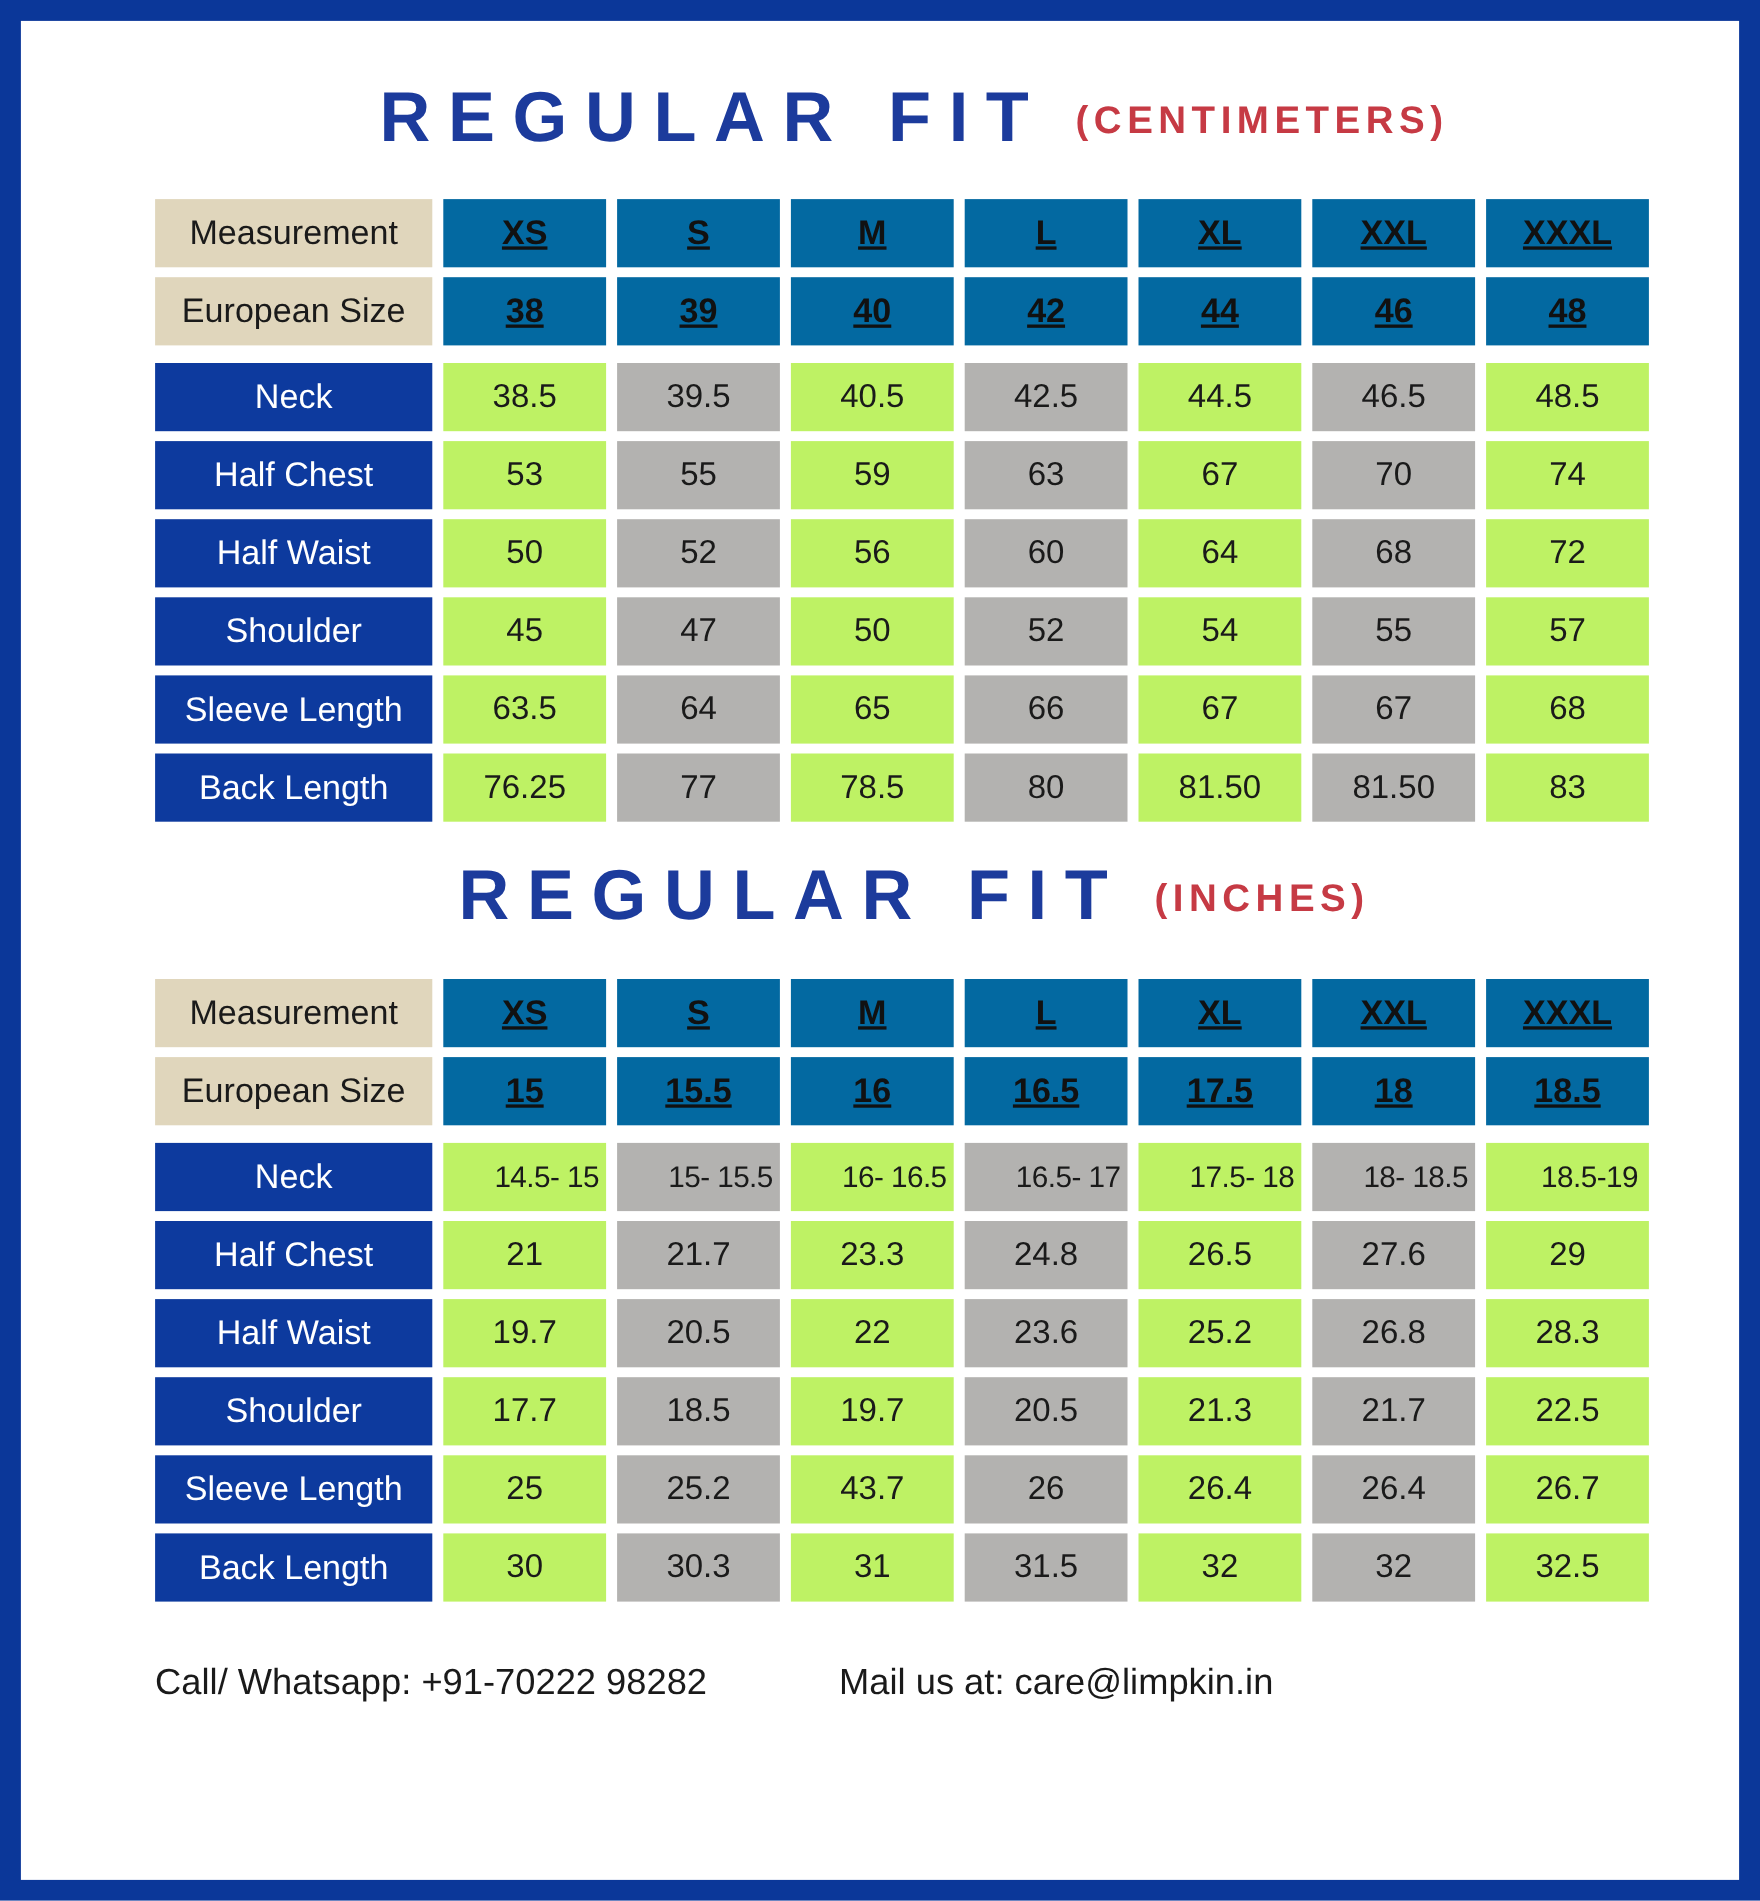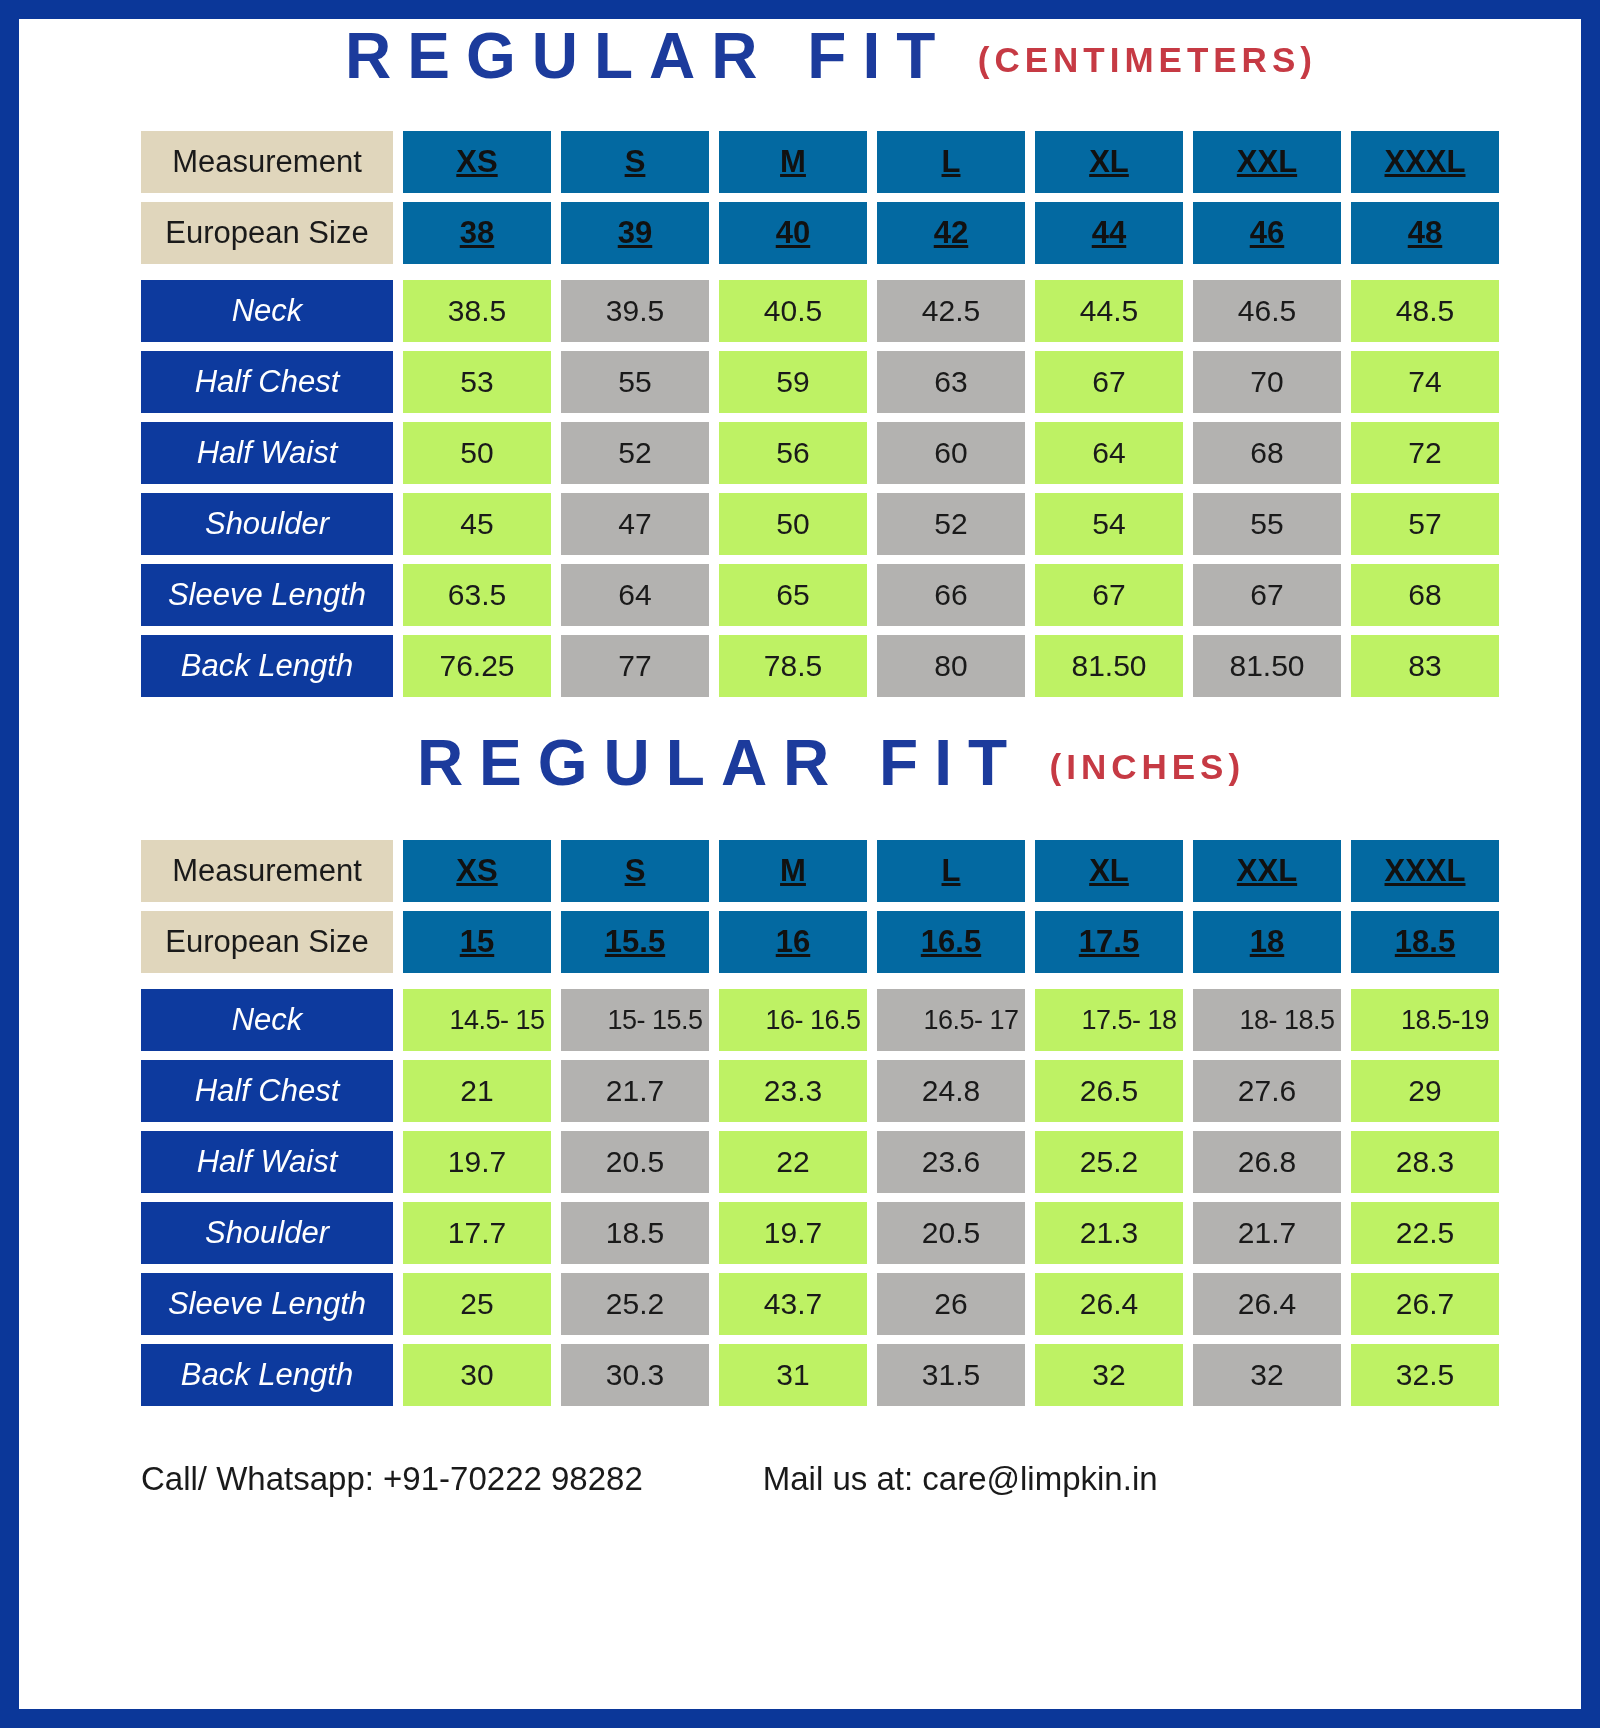--- a/index.html
+++ b/index.html
@@ -9,21 +9,21 @@
     border:19px solid #0b3799;
     background:#ffffff;
     font-family:"Liberation Sans", sans-serif;
     overflow:hidden;
     position:relative;
   }
   .content{padding:0 60px 0 122px;}
 
   
   .title-block{text-align:center;white-space:nowrap;}
-  .title-block.first{margin-bottom:38px;}
+  .title-block.first{margin-top:50px;margin-bottom:38px;}
   .title-block.second{margin-top:29px;margin-bottom:40px;}
   .fit-title{
     display:inline-block;
     color:#1c3b9c;
     font-size:64px;
     font-weight:600;
     letter-spacing:16px;
     font-stretch:condensed;
     vertical-align:middle;
   }
@@ -54,21 +54,20 @@
     font-size:30px;
     color:#1a1a1a;
   }
   .cell.tan{background:#0369a1;text-decoration:underline;}
   .cell.tan.bold{font-weight:bold;font-size:31px;color:#111;}
   .cell.label-tan{background:#e0d6bc;font-size:31px;}
   .cell.blue{
     background:#0d3a9e;
     color:#ffffff;
     font-size:31px;
-    font-style:italic;
   }
   .cell.light{background:#bef264;}
   .cell.dark{background:#b3b2b0;}
   .cell.small{font-size:27px;letter-spacing:-0.5px;padding-left:40px;}
 
   
   .footer{margin-top:52px;color:#1a1a1a;}
   .footer p{margin:0 0 10px 0;font-size:33px;line-height:1.25;}
   .footer .gap{display:inline-block;width:120px;}
 </style>

